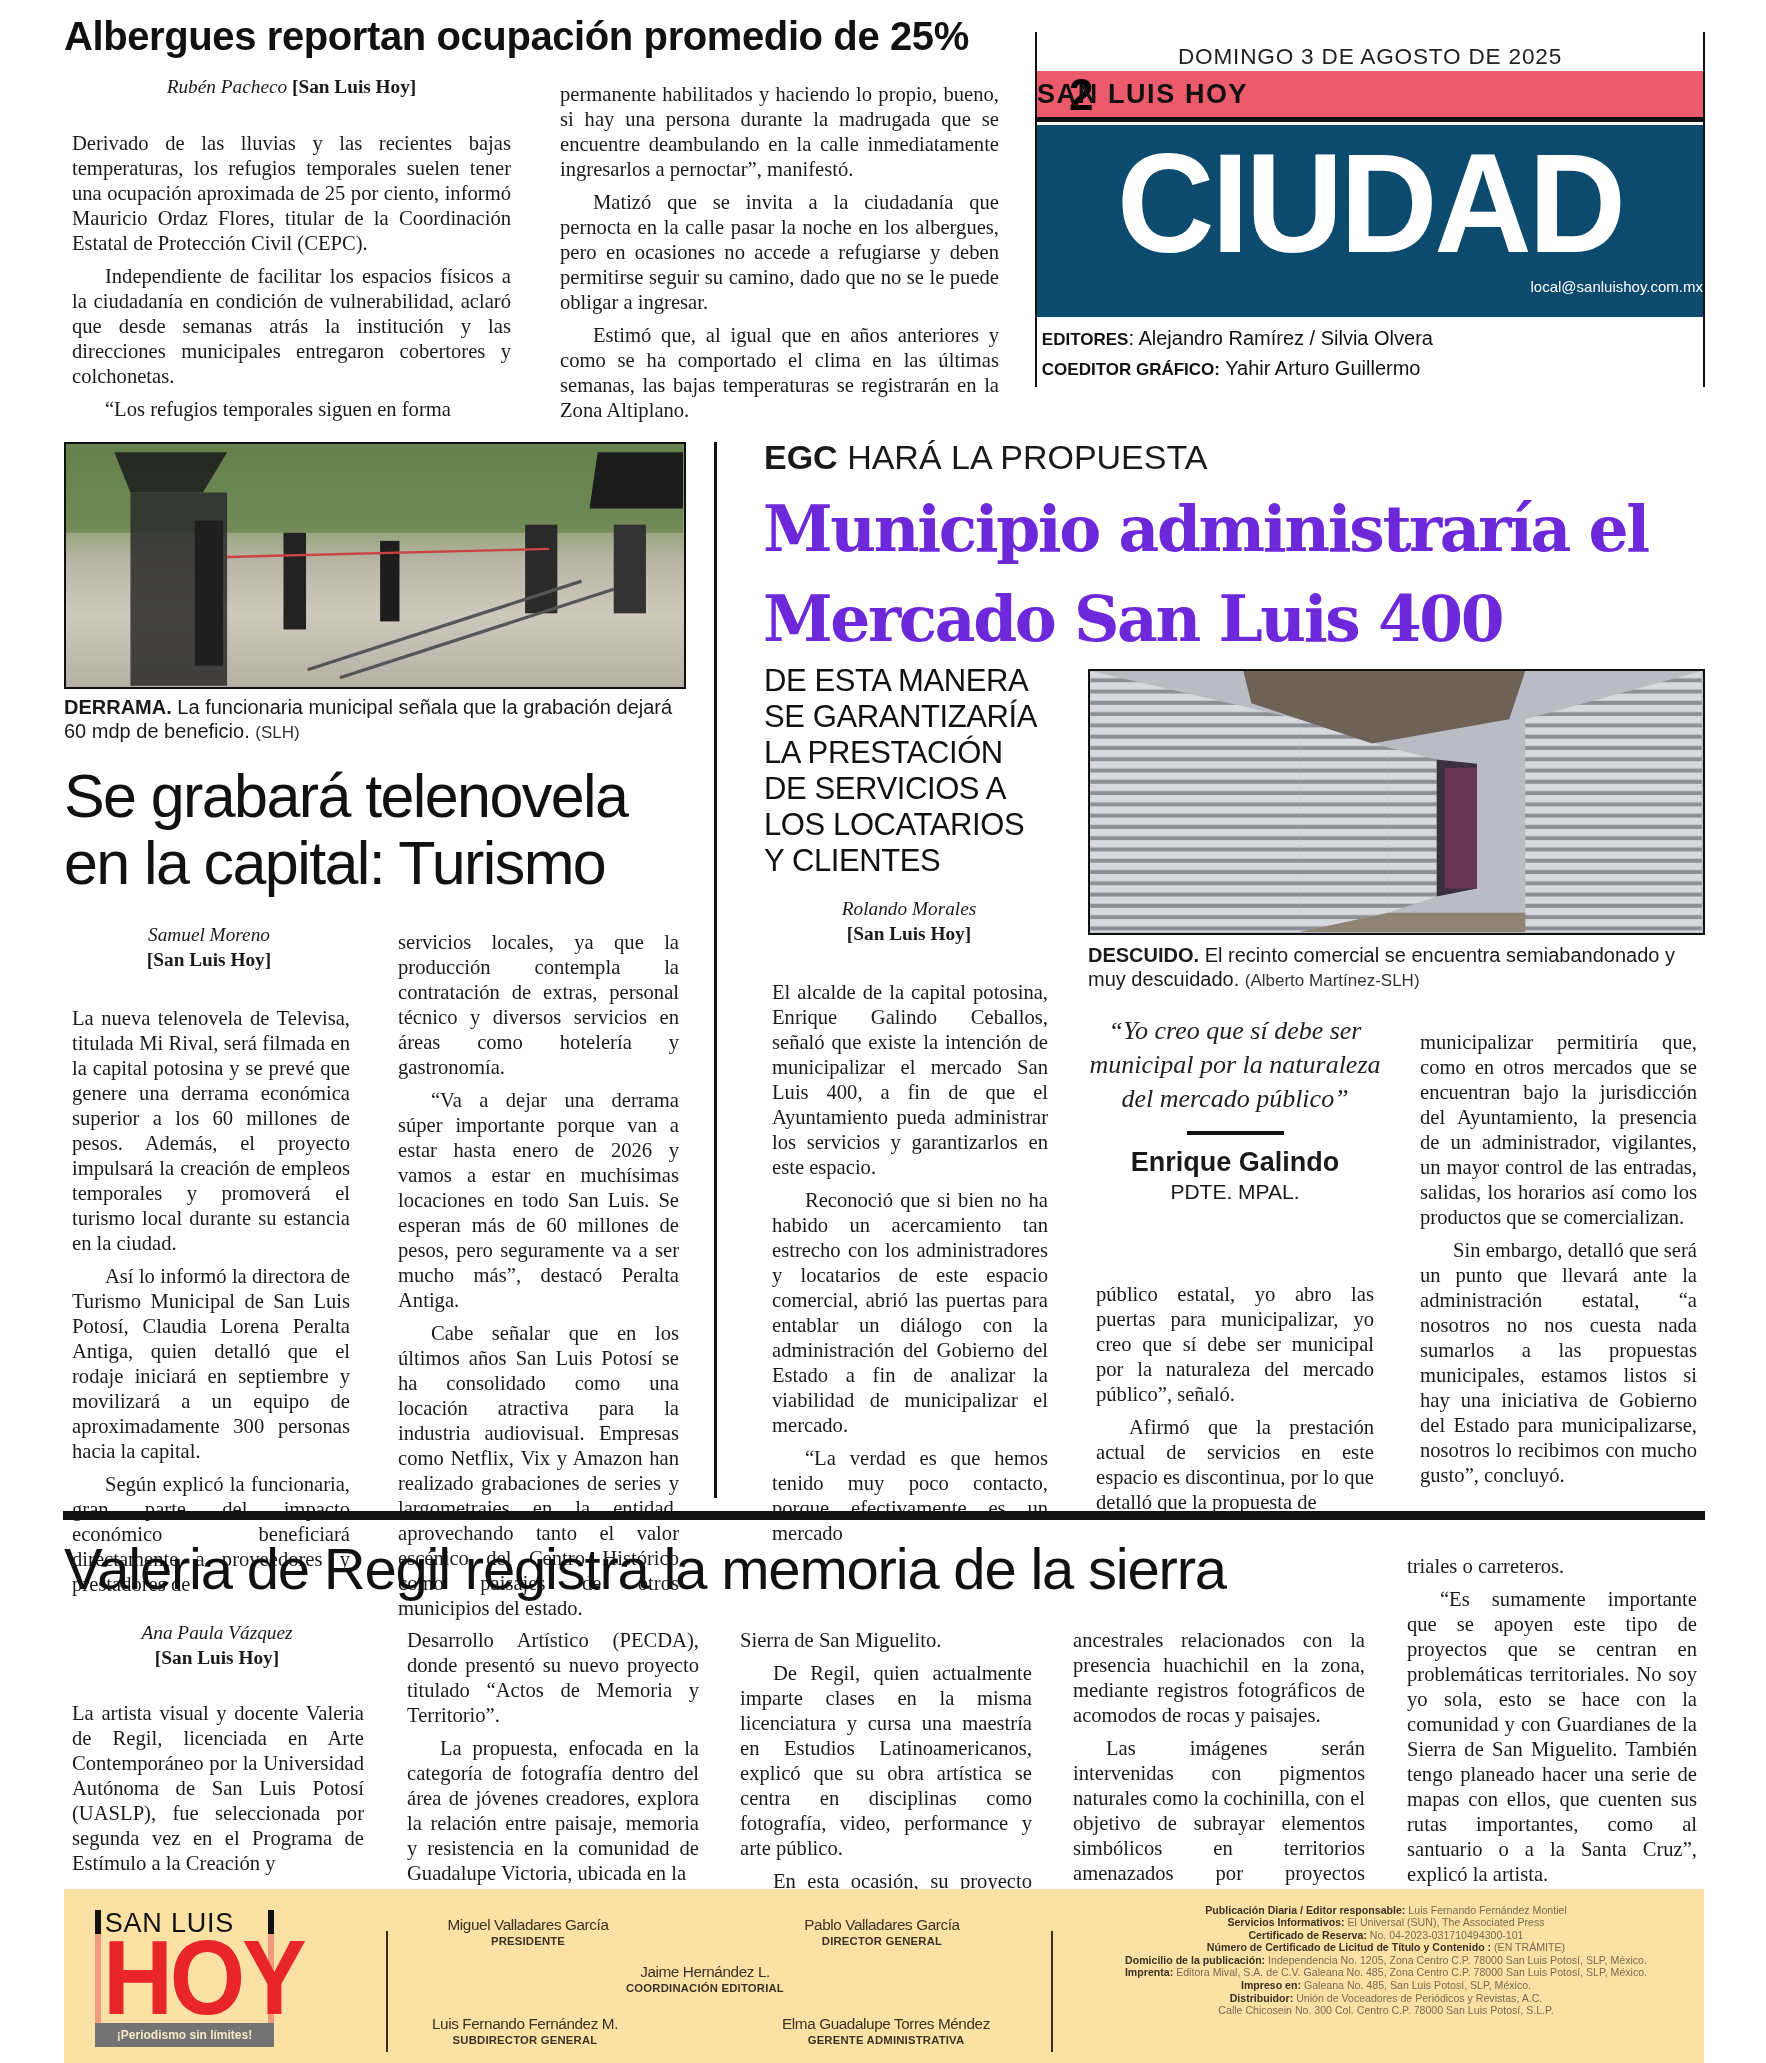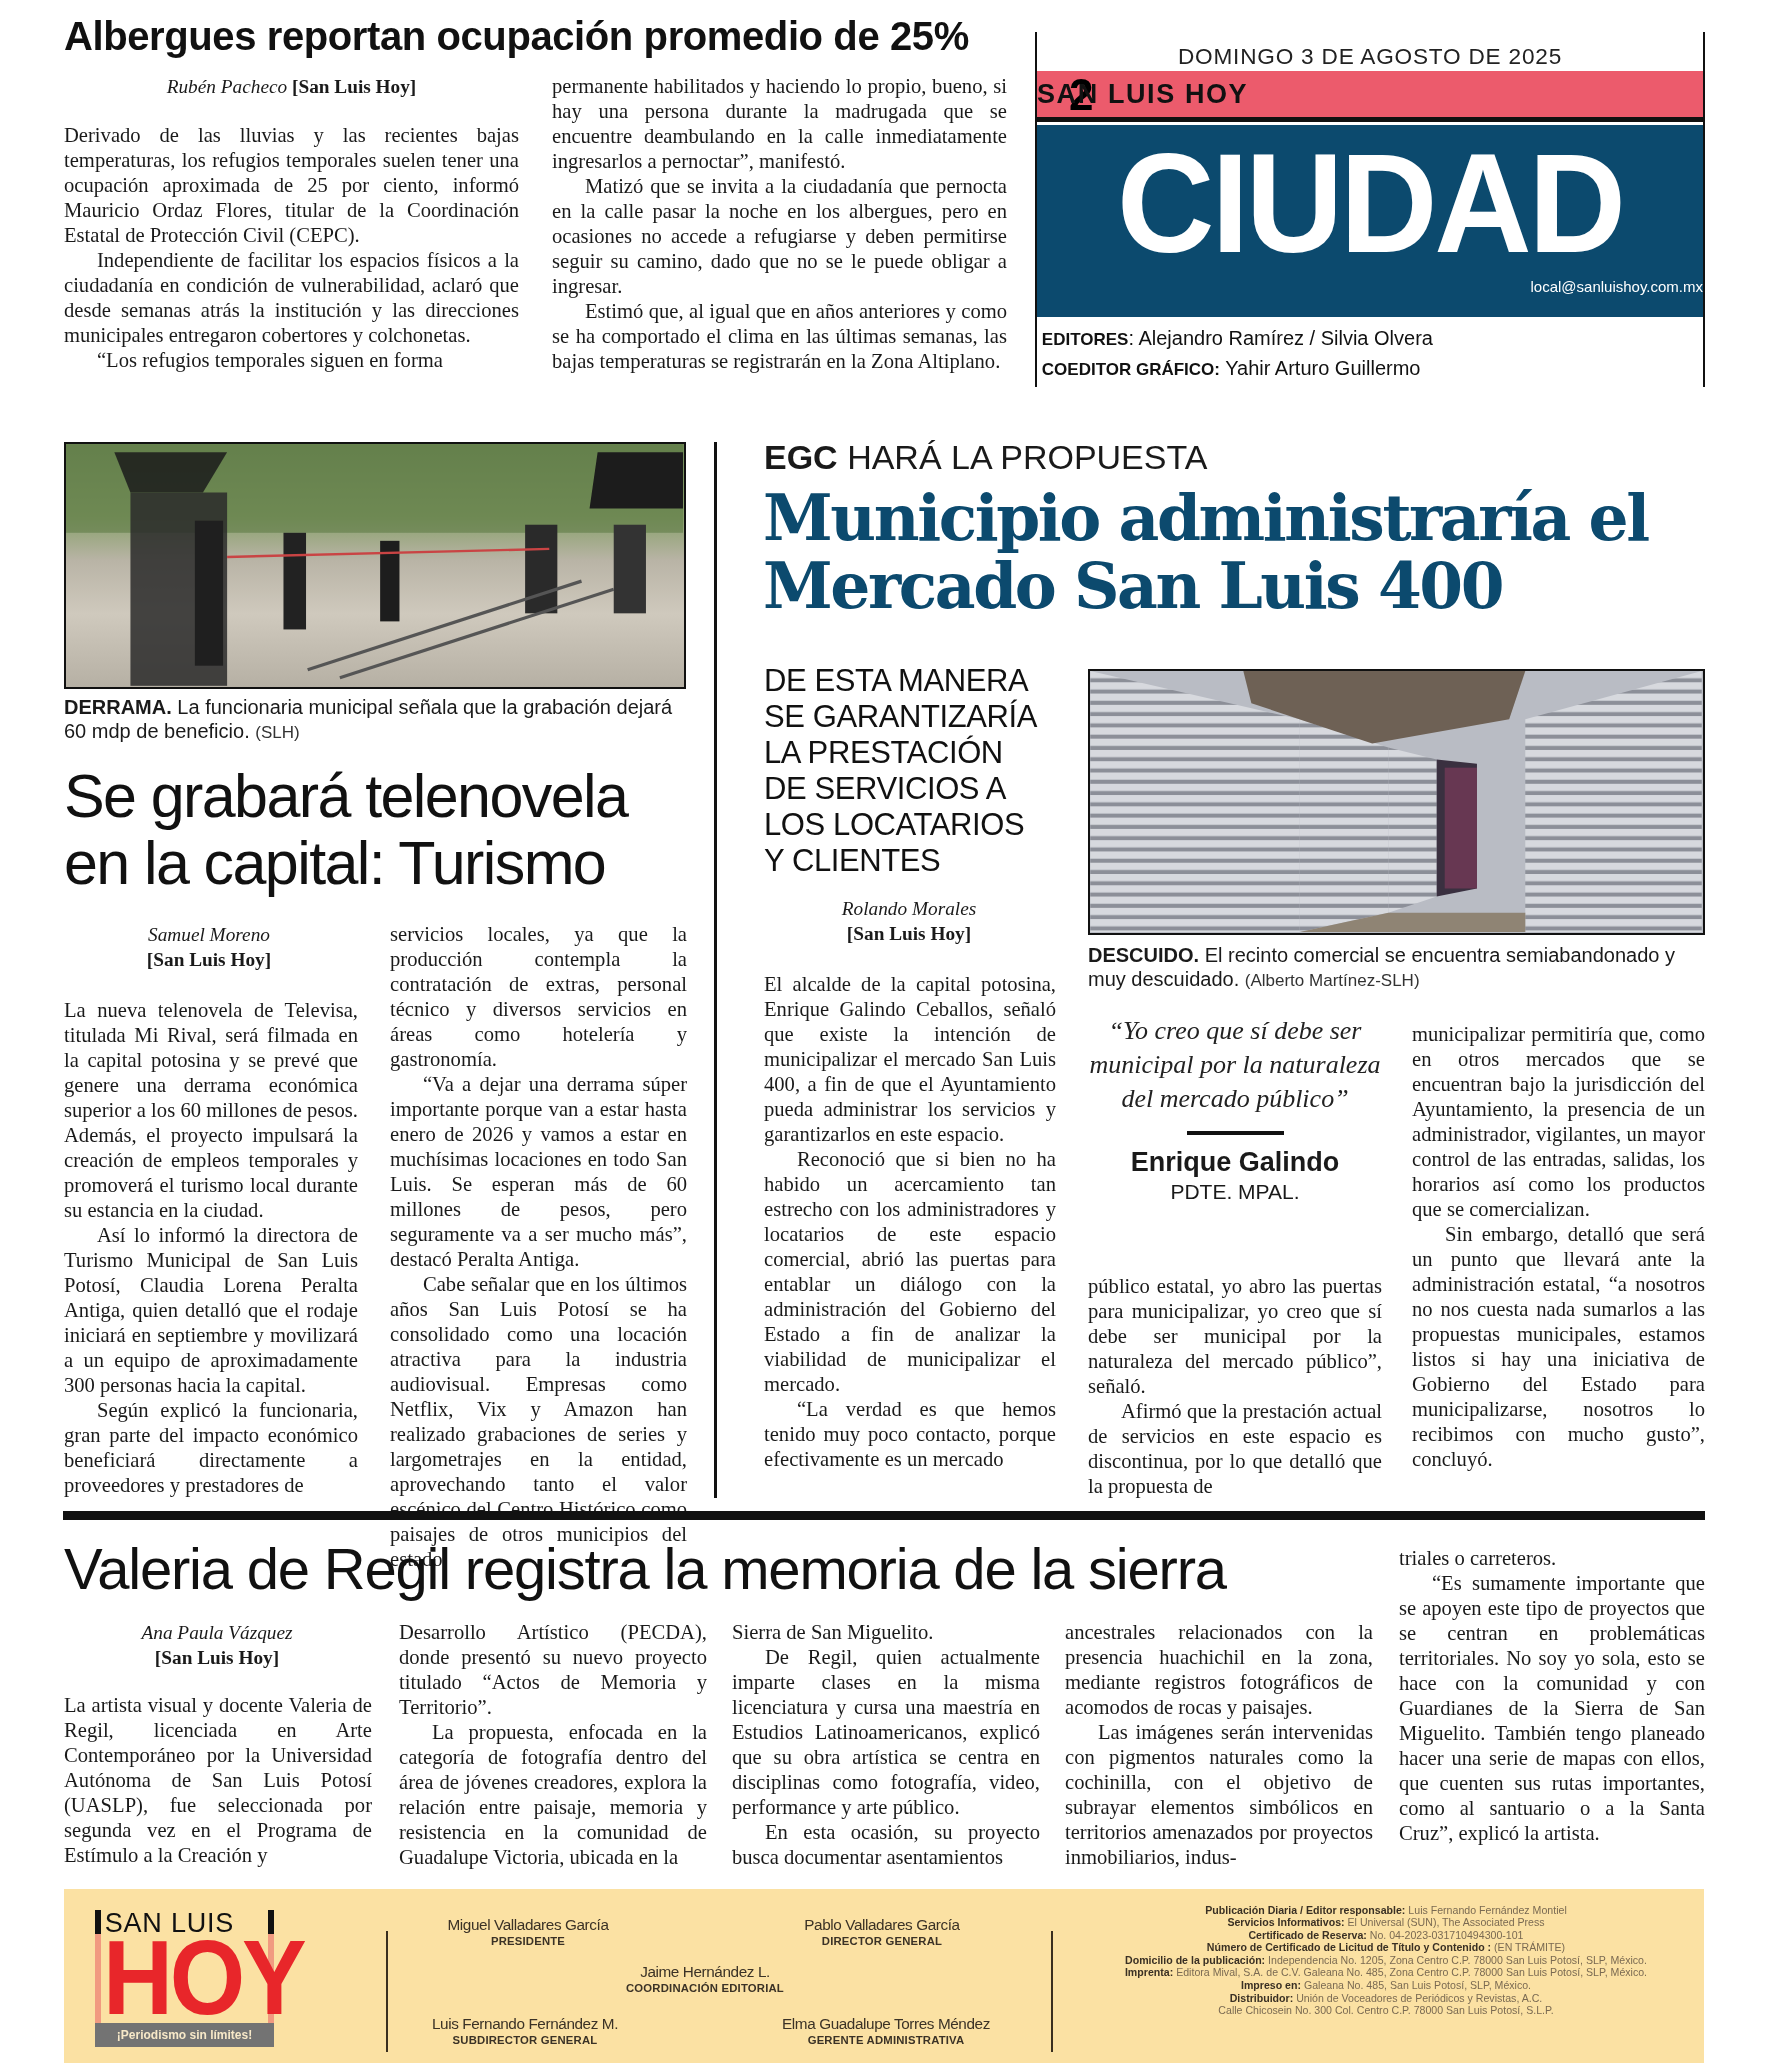--- a/index.html
+++ b/index.html
@@ -1,19 +1,19 @@
 <!DOCTYPE html>
 <html style="font-size:13px"><head>
 <meta charset="utf-8">
 <style>
   html,body{margin:0;padding:0;background:#fff;}
   body{width:1767px;height:2064px;position:relative;overflow:hidden;color:#1a1a1a;}
   .abs{position:absolute;}
   .body-text{font-family:"Liberation Serif","DejaVu Serif",serif;font-size:20.6px;line-height:25px;text-align:justify;hyphens:manual;}
-  .body-text p{margin:0;text-indent:0;}
+  .body-text p{margin:8px;text-indent:0;}
   .body-text p.ind{text-indent:1.6em;}
   .byline{text-align:center;font-family:"Liberation Serif","DejaVu Serif",serif;font-size:19.3px;line-height:25px;}
   .byline .author{font-style:italic;}
   .byline .outlet{font-weight:bold;}
   .hl{font-family:"Liberation Sans","DejaVu Sans",sans-serif;font-weight:normal;letter-spacing:-0.8px;color:#111;}
   .caption{font-family:"Liberation Sans","DejaVu Sans",sans-serif;font-size:20px;line-height:24px;}
   .caption .lead{font-weight:bold;}
   .caption .credit{font-size:17px;color:#333;}
   .rule-v{position:absolute;background:#111;width:3.2px;}
   .photo{position:absolute;border:2.4px solid #111;overflow:hidden;box-sizing:border-box;}
@@ -120,21 +120,21 @@
   <p class="ind">“Va a dejar una derrama súper importante porque van a estar hasta enero de 2026 y vamos a estar en muchísimas locaciones en todo San Luis. Se esperan más de 60 millones de pesos, pero seguramente va a ser mucho más”, destacó Peralta Antiga.</p>
   <p class="ind">Cabe señalar que en los últimos años San Luis Potosí se ha consolidado como una locación atractiva para la industria audiovisual. Empresas como Netflix, Vix y Amazon han realizado grabaciones de series y largometrajes en la entidad, aprovechando tanto el valor escénico del Centro Histórico como paisajes de otros municipios del estado.</p>
 </div>
 
 <div class="rule-v" style="left:714px;top:442px;height:1056px;"></div>
 
 <div class="abs" style="left:764px;top:437px;font-family:'Liberation Sans',sans-serif;font-size:34px;line-height:40px;">
   <b>EGC</b>
   <span>HARÁ LA PROPUESTA</span>
 </div>
-<div class="abs" style="left:763px;top:484px;width:951px;font-family:'DejaVu Serif','Liberation Serif',serif;font-weight:bold;font-size:63px;line-height:68px;letter-spacing:-2.4px;color:#0c4a6e;">Municipio administraría el Mercado San Luis 400</div>
+<div class="abs" style="left:763px;top:484px;width:951px;font-family:'DejaVu Serif','Liberation Serif',serif;font-weight:bold;font-size:63px;line-height:90px;letter-spacing:-2.4px;color:#6d28d9;">Municipio administraría el Mercado San Luis 400</div>
 <div class="abs" style="left:764px;top:663px;width:278px;font-family:'Liberation Sans',sans-serif;font-size:31px;line-height:36px;letter-spacing:-0.4px;color:#111;">DE ESTA MANERA SE GARANTIZARÍA LA PRESTACIÓN DE SERVICIOS A LOS LOCATARIOS Y CLIENTES</div>
 
 <div class="photo" style="left:1088px;top:669px;width:617px;height:266px;background:#b9bcc4;" title="Pasillo del mercado con cortinas metálicas cerradas">
   <svg width="612" height="261" viewBox="0 0 759 324">
     <defs>
       <pattern id="shutter" width="20" height="14" patternUnits="userSpaceOnUse">
         <rect width="20" height="14" fill="#d7d9de"></rect>
         <rect y="9" width="20" height="5" fill="#8c8f98"></rect>
       </pattern>
     </defs>

